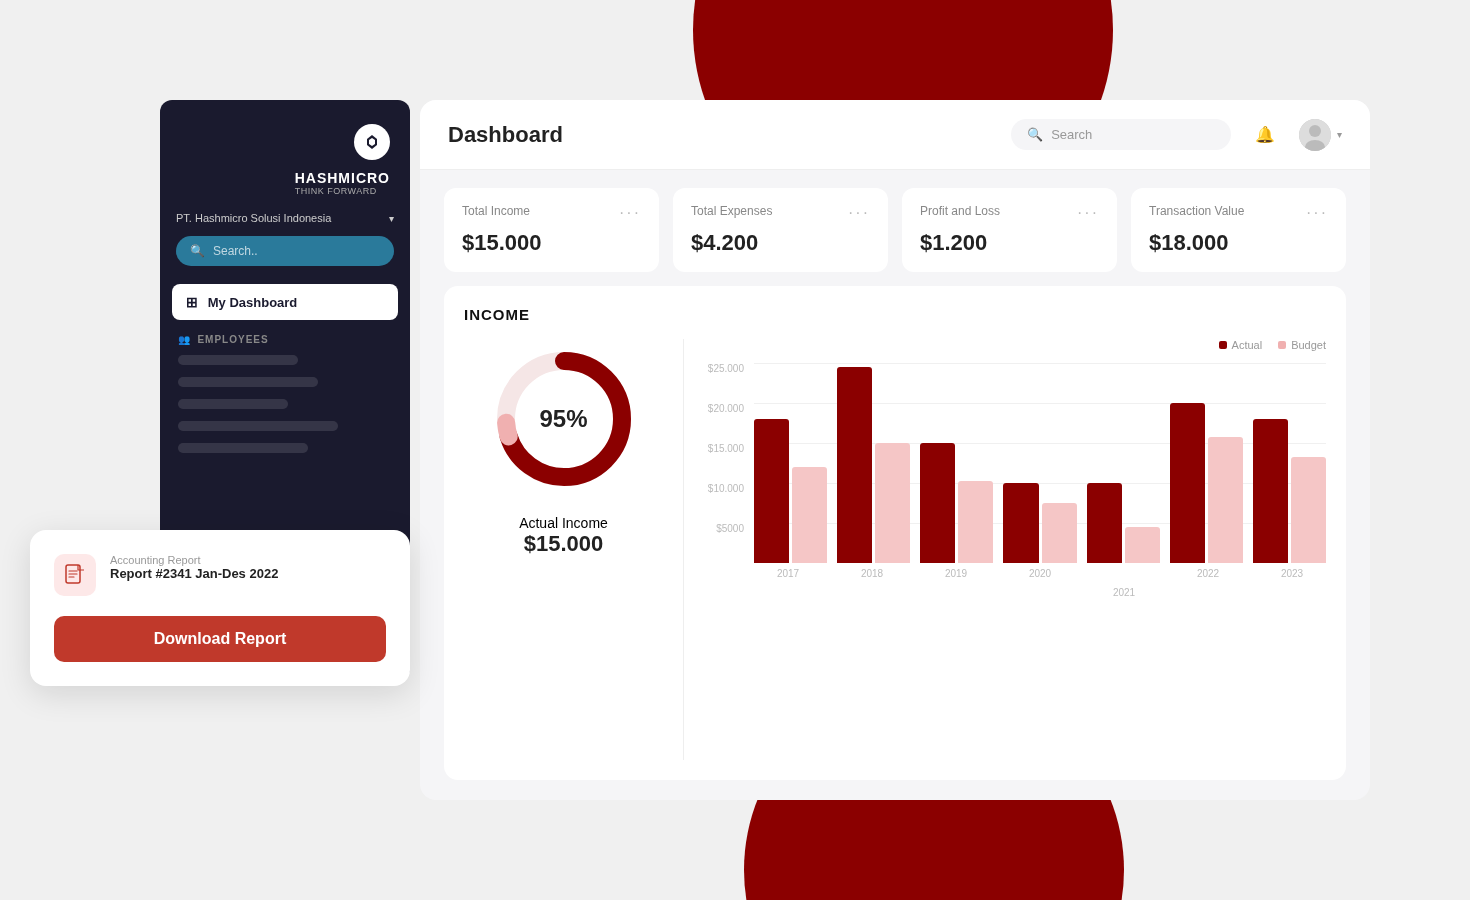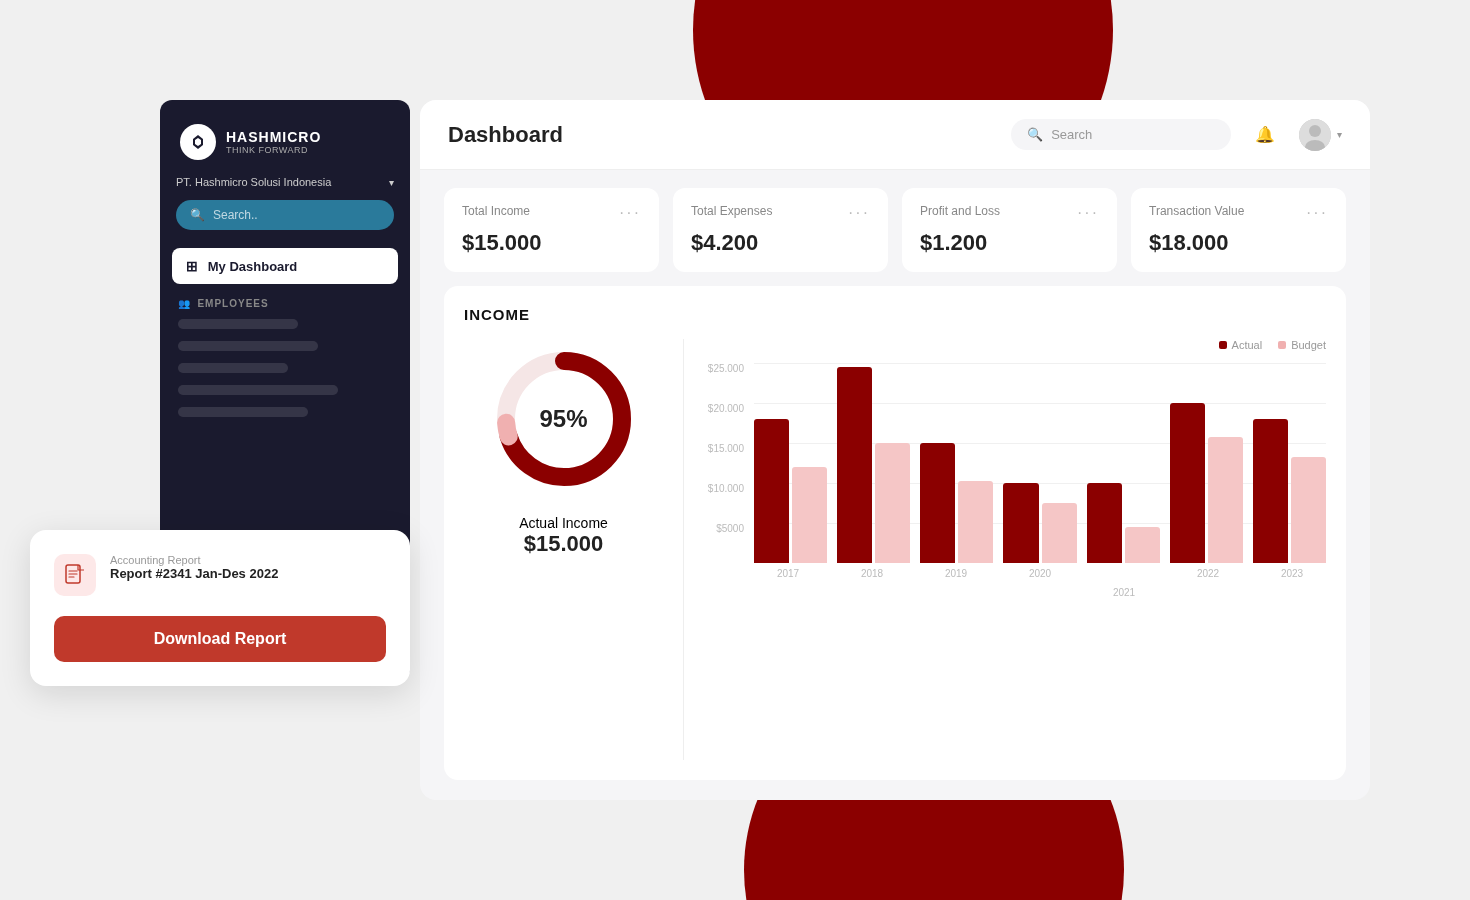--- a/index.html
+++ b/index.html
@@ -46,22 +46,23 @@
       background: #1a1a2e;
       border-radius: 12px;
       z-index: 2;
       display: flex;
       flex-direction: column;
       overflow: hidden;
     }
     .sidebar-logo {
       padding: 24px 20px 16px;
       display: flex;
-      align-items: center;
+      align-items: flex-end;
       gap: 10px;
+      flex-direction: column;
     }
     .logo-icon {
       width: 36px;
       height: 36px;
       background: white;
       border-radius: 50%;
       display: flex;
       align-items: center;
       justify-content: center;
       font-size: 18px;

